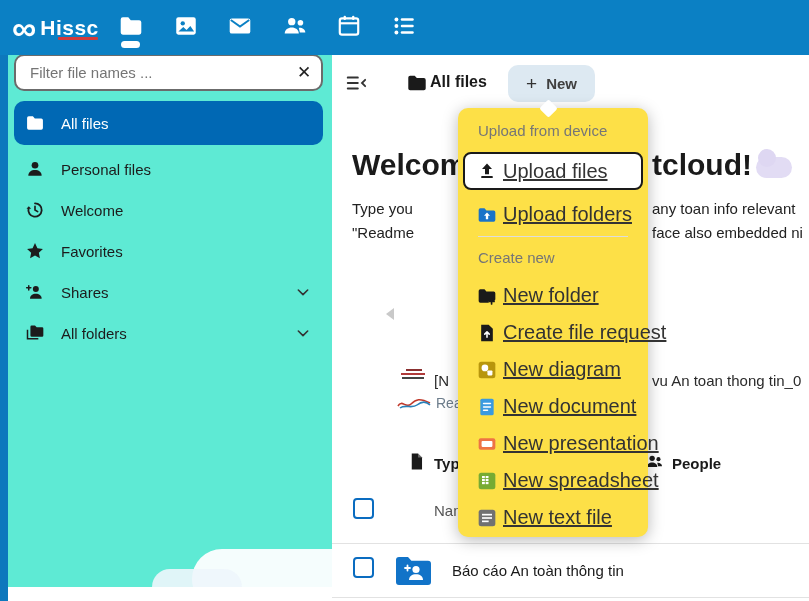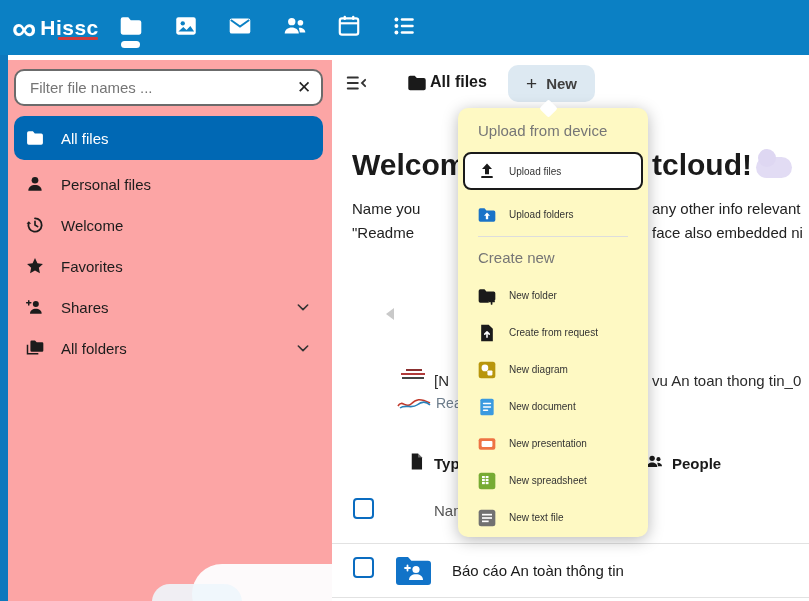--- a/index.html
+++ b/index.html
@@ -12,21 +12,21 @@
   .brand { position:absolute; left:12px; top:0; height:55px; display:flex; align-items:center; color:#fff; }
   .brand .infinity { font-size:34px; font-weight:bold; line-height:1; margin-right:4px; }
   .brand .brand-name { font-size:21px; font-weight:bold; letter-spacing:.5px; }
   .brand .tagline { position:absolute; left:46px; top:37px; width:40px; height:3px; background:#d23b3b; border-radius:1px; }
   .appicon { position:absolute; top:14px; width:28px; height:28px; display:flex; align-items:center; justify-content:center; cursor:pointer; }
   .appicon svg { width:26px; height:26px; }
   .active-underline { position:absolute; left:121px; top:41px; width:19px; height:7px; background:#fff; border-radius:4px; }
 
   
   .leftstrip { position:absolute; left:0; top:55px; width:8px; height:546px; background:#0d78bd; }
-  .sidebar { position:absolute; left:8px; top:60px; width:324px; height:542px; background:#fca5a5; overflow:hidden; }
+  .sidebar { position:absolute; left:8px; top:45px; width:324px; height:542px; background:#5eead4; overflow:hidden; }
   .cloud-blob { position:absolute; right:-30px; bottom:-22px; width:170px; height:60px; background:#fdfeff; border-radius:30px; opacity:.95; }
   .cloud-blob2 { position:absolute; right:90px; bottom:-18px; width:90px; height:36px; background:#eef6fc; border-radius:20px; opacity:.9; }
 
   .filterbox { position:absolute; left:6px; top:9px; width:309px; height:37px; background:#fff; border:2px solid #6b6b6b; border-radius:10px; display:flex; align-items:center; }
   .filterbox input { flex:1; border:none; outline:none; background:transparent; font-size:15px; color:#333; padding:0 0 0 14px; font-family:"Liberation Sans", sans-serif; }
   .filterbox .clear { width:34px; text-align:center; font-size:17px; color:#222; cursor:pointer; }
 
   .nav-item { position:absolute; left:6px; width:309px; height:38px; display:flex; align-items:center; border-radius:10px; cursor:pointer; color:#1c1c1c; }
   .nav-item .ni-icon { width:20px; height:20px; margin-left:11px; flex:0 0 20px; }
   .nav-item .ni-label { margin-left:16px; font-size:15px; }
@@ -59,26 +59,26 @@
   .chip .chip-label { font-size:15px; font-weight:bold; color:#1a1a1a; }
 
   .checkbox { position:absolute; width:21px; height:21px; border:2px solid #0a6cc0; border-radius:4px; background:#fff; cursor:pointer; }
   .colhead { position:absolute; left:102px; top:447px; font-size:15px; color:#555; cursor:pointer; }
   .divider { position:absolute; left:0; width:477px; height:1px; background:#e2e2e2; }
 
   .rowfolder { position:absolute; left:63px; top:500px; width:37px; height:31px; cursor:pointer; }
   .rowname { position:absolute; left:120px; top:507px; font-size:15px; color:#1a1a1a; cursor:pointer; }
 
   
-  .dropdown { position:absolute; left:458px; top:108px; width:190px; height:429px; background:#fef9c3; border-radius:10px; box-shadow:0 3px 16px rgba(0,0,0,.28); z-index:10; }
+  .dropdown { position:absolute; left:458px; top:108px; width:190px; height:429px; background:#fde047; border-radius:10px; box-shadow:0 3px 16px rgba(0,0,0,.28); z-index:10; }
   .caret { position:absolute; left:84px; top:-6px; width:13px; height:13px; background:#fff; transform:rotate(45deg); border-radius:2px; }
   .menu-header { position:absolute; left:20px; font-size:15px; color:#767676; white-space:nowrap; }
   .menu-item { position:absolute; left:0; width:190px; height:37px; display:flex; align-items:center; cursor:pointer; }
   .menu-item .mi-icon { width:20px; height:20px; margin-left:19px; flex:0 0 20px; }
-  .menu-item .mi-label { margin-left:12px; font-size:10px; color:#333; white-space:nowrap; }
+  .menu-item .mi-label { margin-left:6px; font-size:20px; color:#333; white-space:nowrap;text-decoration:underline; }
   .menu-item.focused { left:5px; width:180px; height:38px; border:2px solid #1a1a1a; border-radius:8px; background:#fff; }
   .menu-item.focused .mi-icon { margin-left:12px; }
   .menu-divider { position:absolute; left:20px; width:150px; height:1px; background:#ddd; }
 </style>
 </head>
 <body>
 
 <div id="app">
 
   <div class="navbar">
@@ -217,22 +217,22 @@
 
     <button class="new-btn">
       <span class="plus">+</span>
       <span class="nb-label">New</span>
     </button>
 
     <div class="heading h-left">Welcome to Nex</div>
     <div class="heading h-right">tcloud!</div>
     <div class="emoji-cloud"></div>
 
-    <div class="para" style="left:20px; top:145px">Name you</div>
-    <div class="para" style="left:320px; top:145px">any other info relevant</div>
+    <div class="para" style="left:20px; top:145px">Type you</div>
+    <div class="para" style="left:320px; top:145px">any toan info relevant</div>
     <div class="para" style="left:20px; top:169px">"Readme</div>
     <div class="para" style="left:320px; top:169px">face also embedded ni</div>
 
     <div class="ws-collapse"></div>
 
     <div class="attach-thumb">
       <div style="width:32px; height:20px;">
         <div class="mini-line" style="background:#8a3030; width:16px; margin-left:10px"></div>
         <div class="mini-line" style="background:#b03a3a; width:24px; margin-left:5px"></div>
         <div class="mini-line" style="background:#444; width:22px; margin-left:6px"></div>
@@ -312,21 +312,21 @@
             <path d="M17.5 15.5v6M14.5 18.5h6" stroke="#fff" stroke-width="4.4" stroke-linecap="round" opacity="0"></path>
           </svg></span>
       <span class="mi-label">New folder</span>
     </div>
 
     <div class="menu-item" style="top:206px">
       <span class="mi-icon"><svg viewBox="0 0 24 24" width="20" height="20">
             <path fill="#1a1a1a" d="M5 2h9l5 5v15H5z"></path>
             <path d="M12 17v-6M9.3 13.3L12 10.6l2.7 2.7" fill="none" stroke="#fff" stroke-width="1.9" stroke-linecap="round" stroke-linejoin="round"></path>
           </svg></span>
-      <span class="mi-label">Create from request</span>
+      <span class="mi-label">Create file request</span>
     </div>
 
     <div class="menu-item" style="top:243px">
       <span class="mi-icon"><svg viewBox="0 0 24 24" width="20" height="20">
             <rect x="2" y="2" width="20" height="20" rx="3" fill="#b8960c"></rect>
             <circle cx="9.5" cy="9.5" r="4" fill="#fff"></circle>
             <rect x="12.5" y="12.5" width="6" height="6" rx="1" fill="#fff"></rect>
           </svg></span>
       <span class="mi-label">New diagram</span>
     </div>

